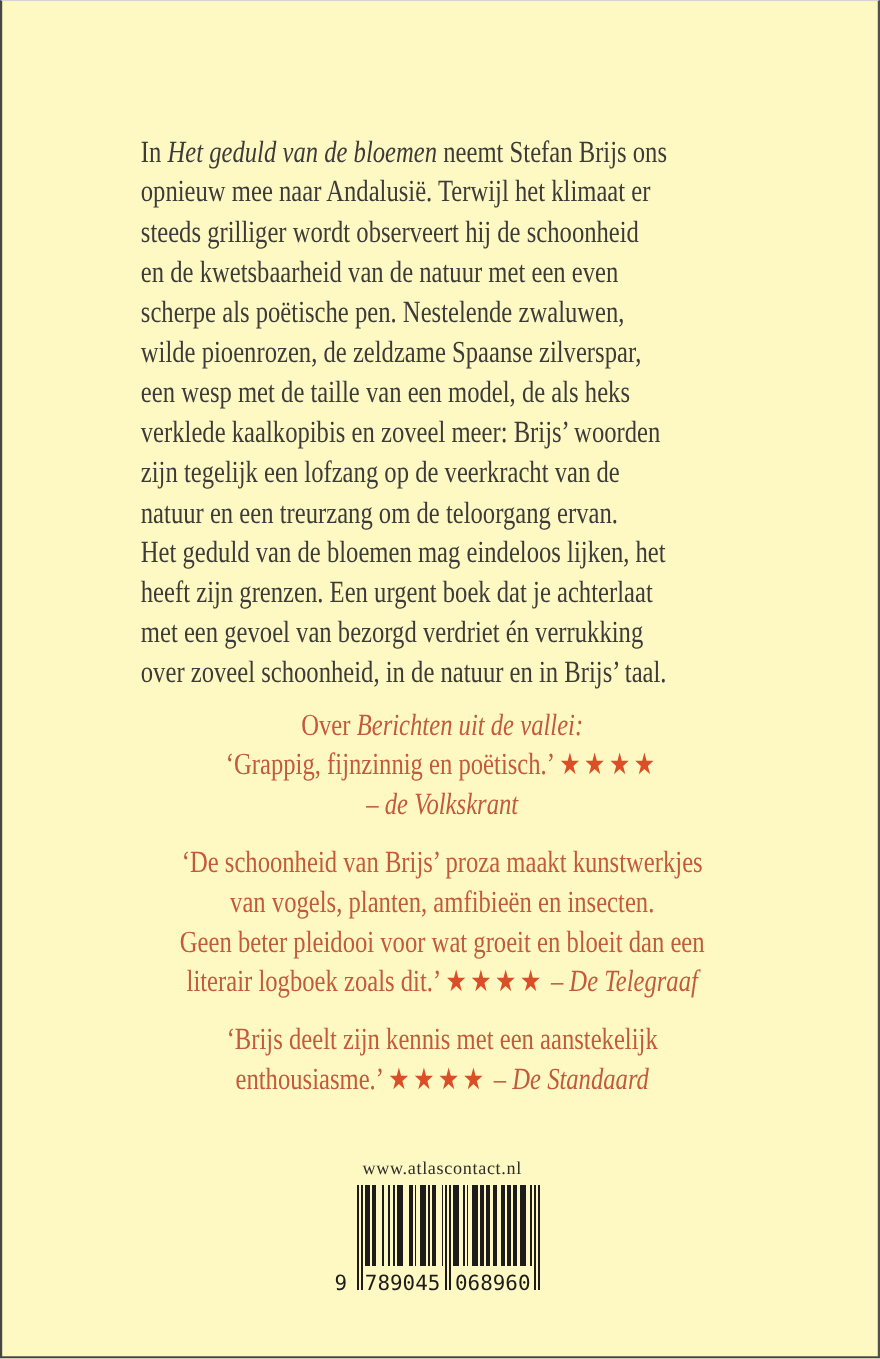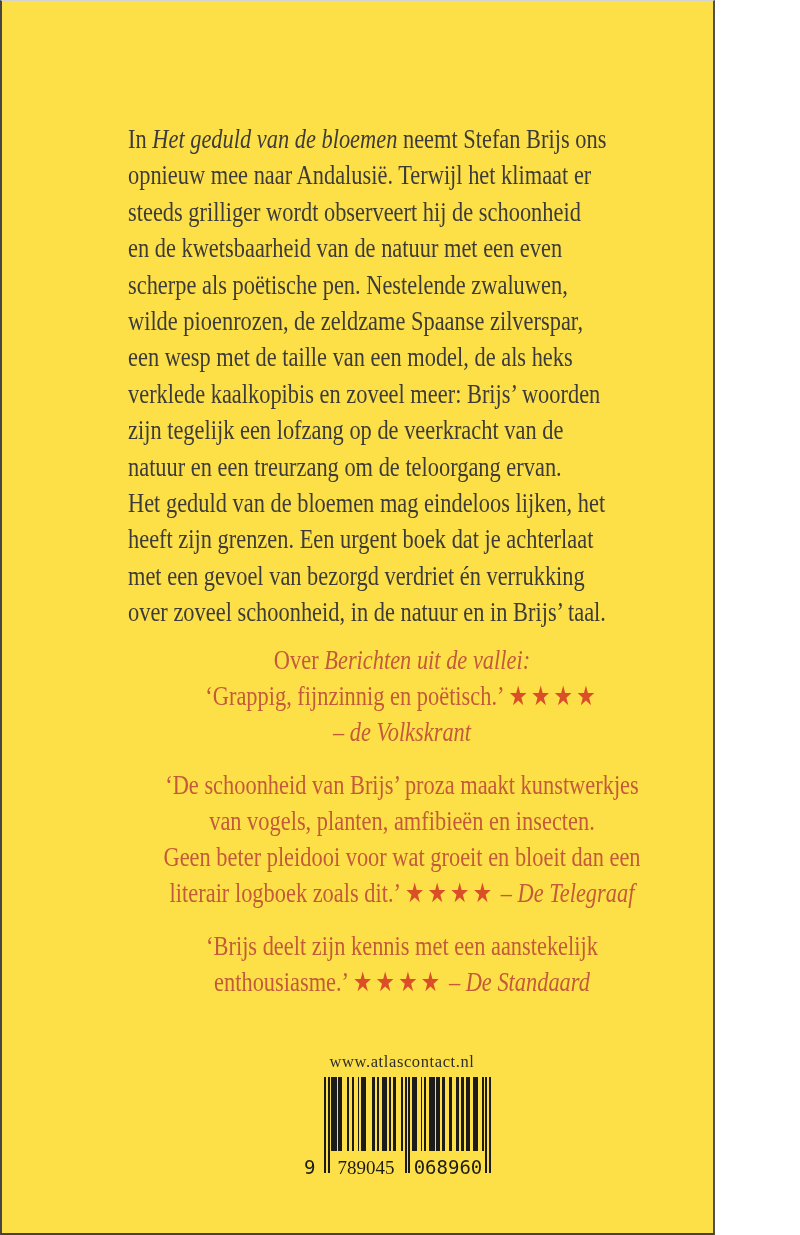--- a/index.html
+++ b/index.html
@@ -2,24 +2,24 @@
 <html style="--body-text: #3d3b39; --accent: #c35a3b; --star: #da4f28;"><head>
 <meta charset="utf-8">
 <style>
   html, body {
     margin: 0;
     padding: 0;
     background: #ffffff;
   }
   .page {
     position: relative;
-    width: 715px;
+    width: 800px;
     height: 1235px;
     box-sizing: border-box;
-    background: #fde047;
+    background: #fef9c3;
     overflow: hidden;
     font-family: "Liberation Serif", "DejaVu Serif", serif;
     border-left: 2px solid #474645;
     border-right: 2px solid #52504e;
     border-bottom: 2px solid #444342;
     border-top: 1px solid #d6d4d2;
   }
   
   .blurb {
     position: absolute;
@@ -77,21 +77,21 @@
   .barcode-wrap svg { display: block; }
   .isbn {
     position: absolute;
     bottom: -4px;
     font-family: "DejaVu Sans Mono", monospace;
     font-size: 19px;
     color: #1d1c1a;
     line-height: 1;
   }
   .isbn.lead { left: -20px; }
-  .isbn.g1 { left: 6px;  width: 72px; text-align: center; font-family: Liberation Serif, serif; }
+  .isbn.g1 { left: 6px;  width: 72px; text-align: center; }
   .isbn.g2 { left: 88px; width: 72px; text-align: center; }
 </style>
 </head>
 <body>
 
 <div class="page">
 
   <section class="blurb">
       <div class="tline"><span>In </span><span class="it">Het geduld van de bloemen</span><span> neemt Stefan Brijs ons</span></div>
       <div class="tline"><span>opnieuw mee naar Andalusië. Terwijl het klimaat er</span></div>

